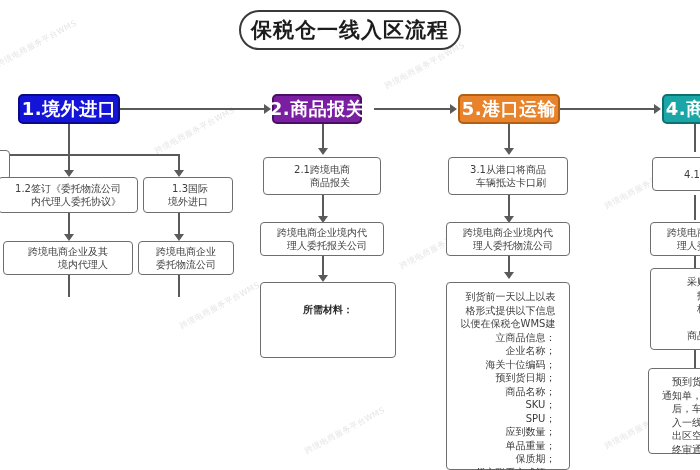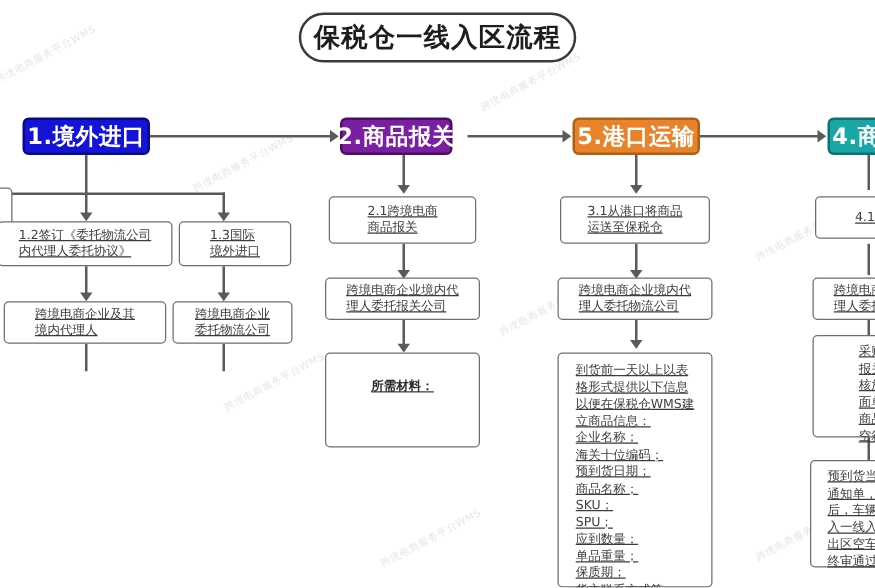--- a/index.html
+++ b/index.html
@@ -85,24 +85,23 @@
     box-sizing: border-box;
     display: flex;
     align-items: center;
     justify-content: center;
     padding: 3px 4px;
     z-index: 4;
   }
   .node .txt {
     font-size: 10px;
     line-height: 13px;
-    text-align: left;
+    text-align: right;
     color: #3d3d3d;
     white-space: pre-line;
-    text-decoration: underline;
   }
   .node.tall .txt { line-height: 13.5px; }
   .node .hdr {
     display: block;
     font-weight: bold;
     color: #2a2a2a;
   }
   .node.blank { }
   
   .ln {
@@ -228,29 +227,29 @@
   <div class="node" style="left:263px; top:157px; width:118px; height:38px;">
     <div class="txt">2.1跨境电商
 商品报关</div>
   </div>
 
   <div class="node" style="left:260px; top:222px; width:124px; height:34px;">
     <div class="txt">跨境电商企业境内代
 理人委托报关公司</div>
   </div>
 
-  <div class="node tall" style="left:260px; top:282px; width:124px; height:76px; align-items:flex-start;">
+  <div class="node tall" style="left:260px; top:282px; width:136px; height:76px; align-items:flex-start;">
     <div class="txt" style="padding-top:3px;">
       <span class="hdr">所需材料：</span>
     </div>
   </div>
 
   <div class="node" style="left:448px; top:157px; width:120px; height:38px;">
     <div class="txt">3.1从港口将商品
-运送至保税仓</div>
+车辆抵达卡口刷</div>
   </div>
 
   <div class="node" style="left:446px; top:222px; width:124px; height:34px;">
     <div class="txt">跨境电商企业境内代
 理人委托物流公司</div>
   </div>
 
   <div class="node tall" style="left:446px; top:282px; width:124px; height:188px; align-items:flex-start;">
     <div class="txt" style="padding-top:4px;">到货前一天以上以表
 格形式提供以下信息

